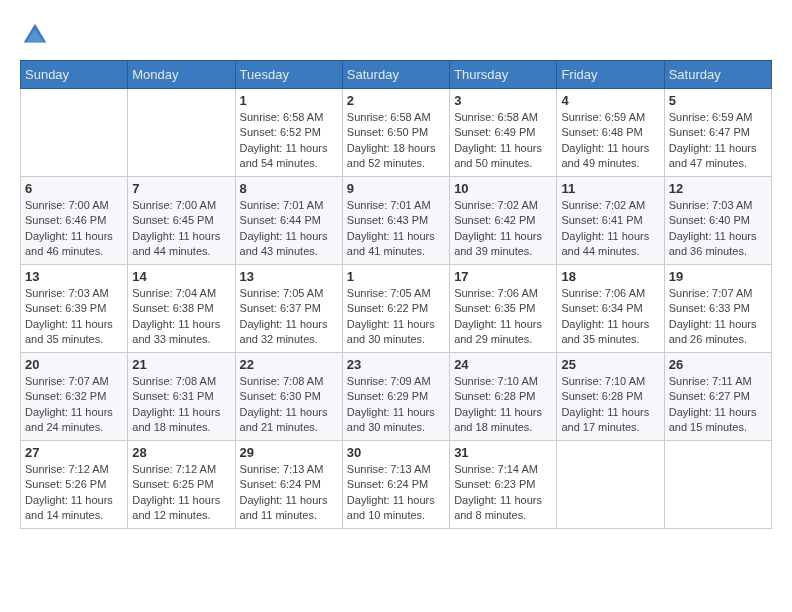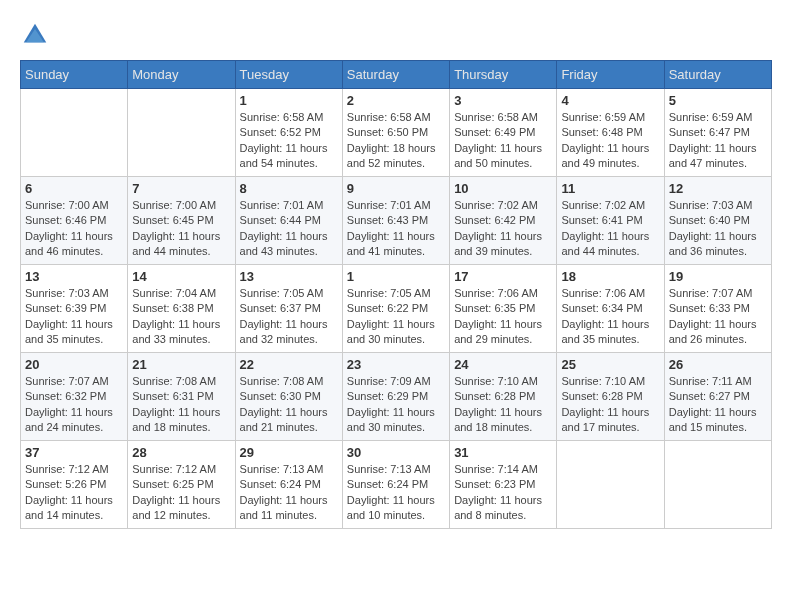--- a/index.html
+++ b/index.html
@@ -333,21 +333,21 @@
         <span class="day-number">26</span>
         <div class="day-info">
           <span>Sunrise: 7:11 AM</span><br>
           <span>Sunset: 6:27 PM</span><br>
           <span>Daylight: 11 hours and 15 minutes.</span>
         </div>
       </td>
       </tr>
       <tr>
         <td>
-        <span class="day-number">37</span>
+        <span class="day-number">27</span>
         <div class="day-info">
           <span>Sunrise: 7:12 AM</span><br>
           <span>Sunset: 5:26 PM</span><br>
           <span>Daylight: 11 hours and 14 minutes.</span>
         </div>
       </td>
         <td>
         <span class="day-number">28</span>
         <div class="day-info">
           <span>Sunrise: 7:12 AM</span><br>

